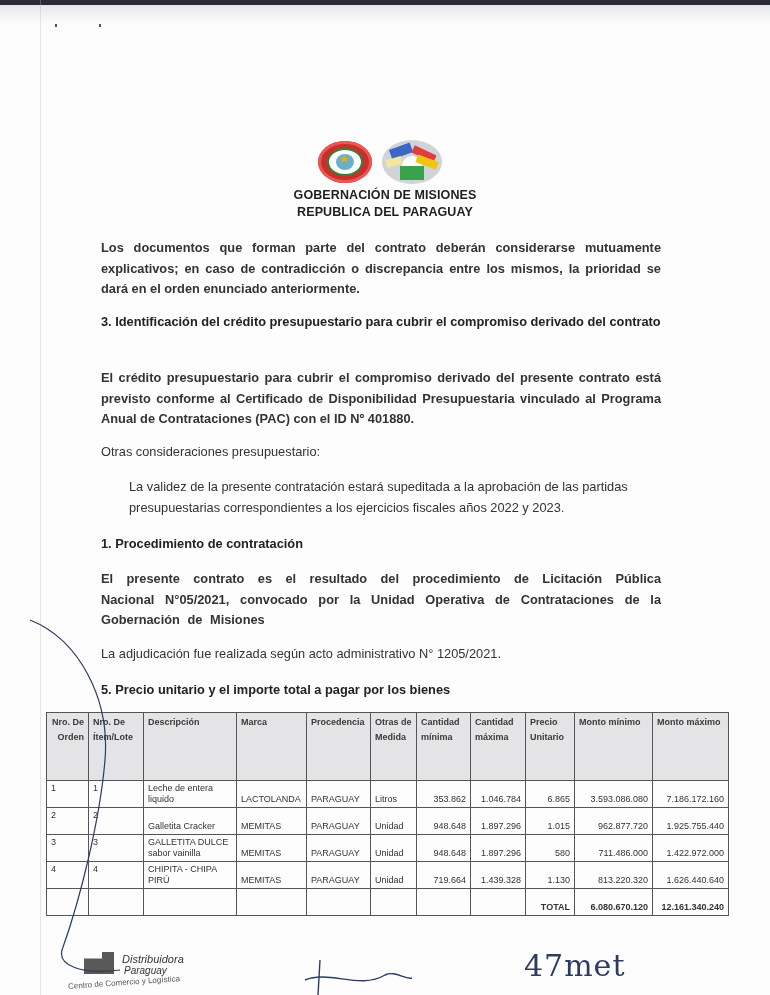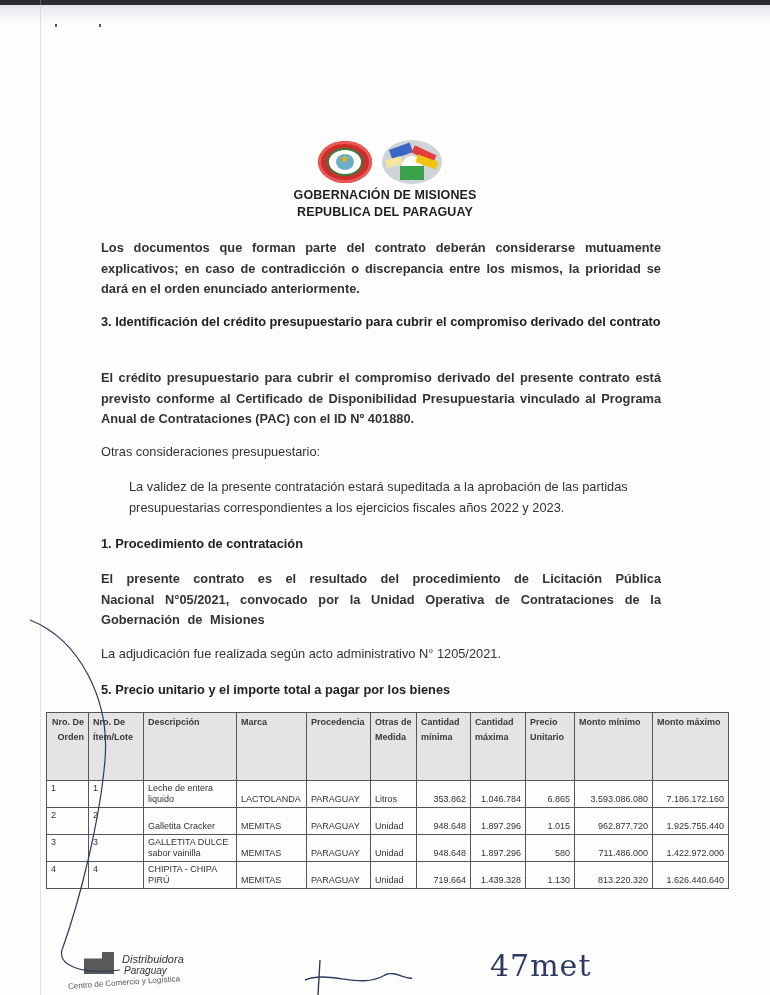--- a/index.html
+++ b/index.html
@@ -51,21 +51,21 @@
   .total-label { font-weight: bold; text-align: right; }
   .total-val { font-weight: bold; text-align: right; }
 
   .stamp { position: absolute; left: 64px; top: 948px; width: 200px; height: 47px; }
   .stamp .logo { position: absolute; left: 20px; top: 4px; width: 30px; height: 22px; background: #3c3c3c;
     clip-path: polygon(0 30%, 60% 30%, 60% 0, 100% 0, 100% 100%, 0 100%); opacity: .85; }
   .stamp .t1 { position: absolute; left: 58px; top: 5px; font-size: 11px; font-style: italic; font-weight: normal; color: #333; }
   .stamp .t2 { position: absolute; left: 60px; top: 17px; font-size: 10px; font-style: italic; color: #333; }
   .stamp .t3 { position: absolute; left: 4px; top: 30px; font-size: 8px; color: #555; transform: rotate(-4deg); white-space: nowrap; }
 
-  .handwriting { position: absolute; left: 490px; top: 948px; font-family: "DejaVu Serif", serif;
+  .handwriting { position: absolute; left: 524px; top: 948px; font-family: "DejaVu Serif", serif;
     font-size: 30px; color: #2d3b63; font-weight: normal; letter-spacing: 1px; }
   svg.ink { position: absolute; left: 0; top: 0; pointer-events: none; }
 </style>
 </head>
 <body>
 
 <div class="topbar"></div>
 <div class="topshade"></div>
 <div class="edge"></div>
 <div class="dot" style="left:55px;top:24px"></div>
@@ -182,20 +182,33 @@
       <td>CHIPITA - CHIPA PIRÚ</td>
       <td class="bottom">MEMITAS</td>
       <td class="bottom">PARAGUAY</td>
       <td class="bottom">Unidad</td>
       <td class="bottom num">719.664</td>
       <td class="bottom num">1.439.328</td>
       <td class="bottom num">1.130</td>
       <td class="bottom num">813.220.320</td>
       <td class="bottom num">1.626.440.640</td>
     </tr>
+    <tr>
+      <td></td>
+        <td></td>
+        <td></td>
+      <td></td>
+        <td></td>
+        <td></td>
+      <td></td>
+        <td></td>
+      <td class="bottom total-label">TOTAL</td>
+      <td class="bottom total-val">6.080.670.120</td>
+      <td class="bottom total-val">12.161.340.240</td>
+    </tr>
   </tbody>
 </table>
 
 <div class="stamp">
   <div class="logo"></div>
   <div class="t1">Distribuidora</div>
   <div class="t2">Paraguay</div>
   <div class="t3">Centro de Comercio y Logística</div>
 </div>
 

